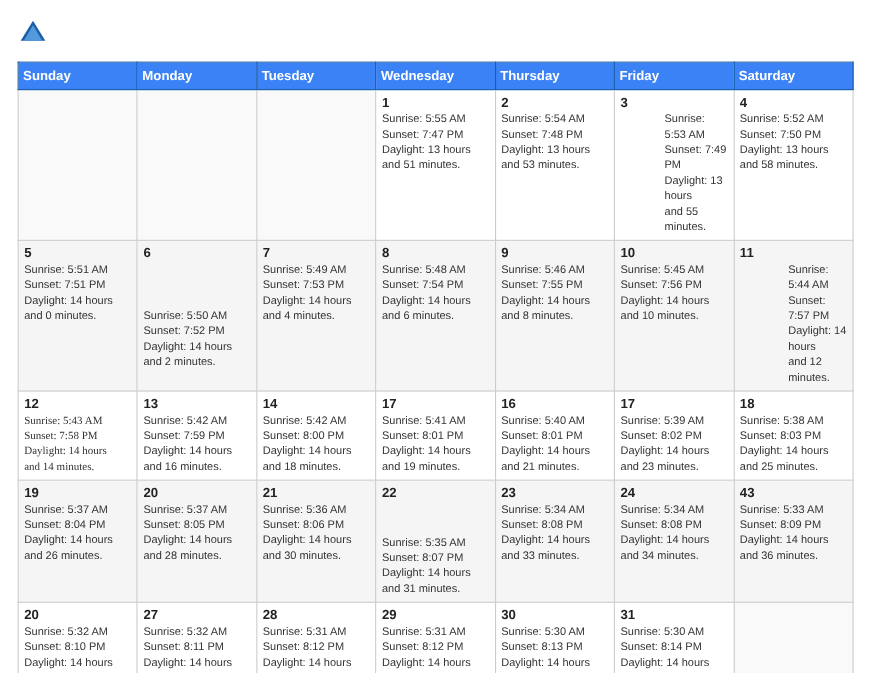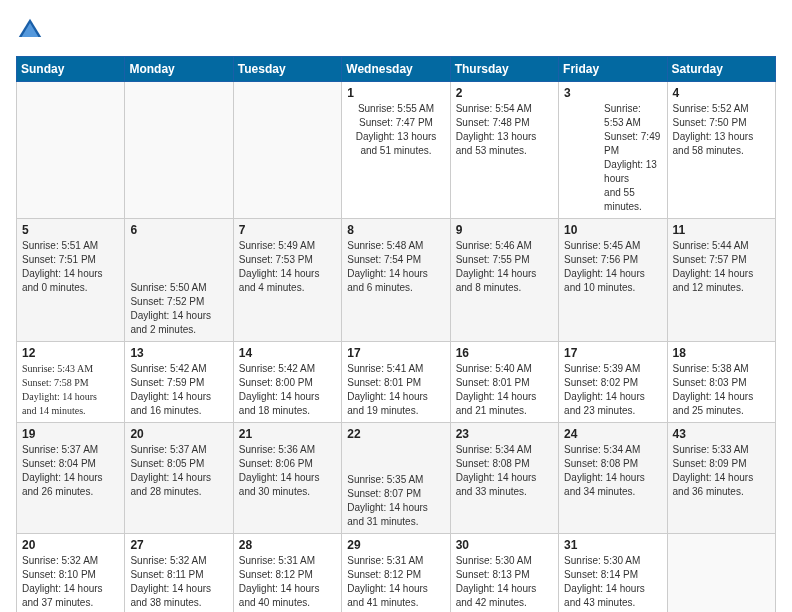--- a/index.html
+++ b/index.html
@@ -45,21 +45,21 @@
     .location {
       font-size: 15px;
       color: #444;
     }
     .calendar {
       width: 100%;
       border-collapse: collapse;
       border: 1px solid #ccc;
     }
     .calendar th {
-      background: #0369a1;
+      background: #3b82f6;
       color: #fff;
       font-size: 12px;
       font-weight: bold;
       padding: 5px 4px;
       text-align: left;
       border: 1px solid #1a5fa8;
     }
     .calendar td {
       vertical-align: top;
       border: 1px solid #ccc;
@@ -124,21 +124,21 @@
         <th>Saturday</th>
       </tr>
   </thead>
   <tbody id="calendar-body">
   <tr>
         <td class="empty-cell"></td>
         <td class="empty-cell"></td>
         <td class="empty-cell"></td>
         <td>
           <span class="day-num">1</span>
-          <div class="day-info" style="white-space: pre-line; text-align: center;">Sunrise: 5:55 AM
+          <div class="day-info" style="white-space: pre-line;">Sunrise: 5:55 AM
 Sunset: 7:47 PM
 Daylight: 13 hours
 and 51 minutes.</div>
         </td>
         <td>
           <span class="day-num">2</span>
           <div class="day-info" style="white-space: pre-line;">Sunrise: 5:54 AM
 Sunset: 7:48 PM
 Daylight: 13 hours
 and 53 minutes.</div>
@@ -196,21 +196,21 @@
         </td>
         <td>
           <span class="day-num">10</span>
           <div class="day-info" style="white-space: pre-line;">Sunrise: 5:45 AM
 Sunset: 7:56 PM
 Daylight: 14 hours
 and 10 minutes.</div>
         </td>
         <td>
           <span class="day-num">11</span>
-          <div class="day-info" style="white-space: pre-line;">Sunrise: 5:44 AM
+          <div class="day-info" style="white-space: pre-line; margin-left: 44px;">Sunrise: 5:44 AM
 Sunset: 7:57 PM
 Daylight: 14 hours
 and 12 minutes.</div>
         </td>
       </tr>
       <tr>
         <td>
           <span class="day-num">12</span>
           <div class="day-info" style="white-space: pre-line; font-family: Liberation Serif, serif;">Sunrise: 5:43 AM
 Sunset: 7:58 PM

